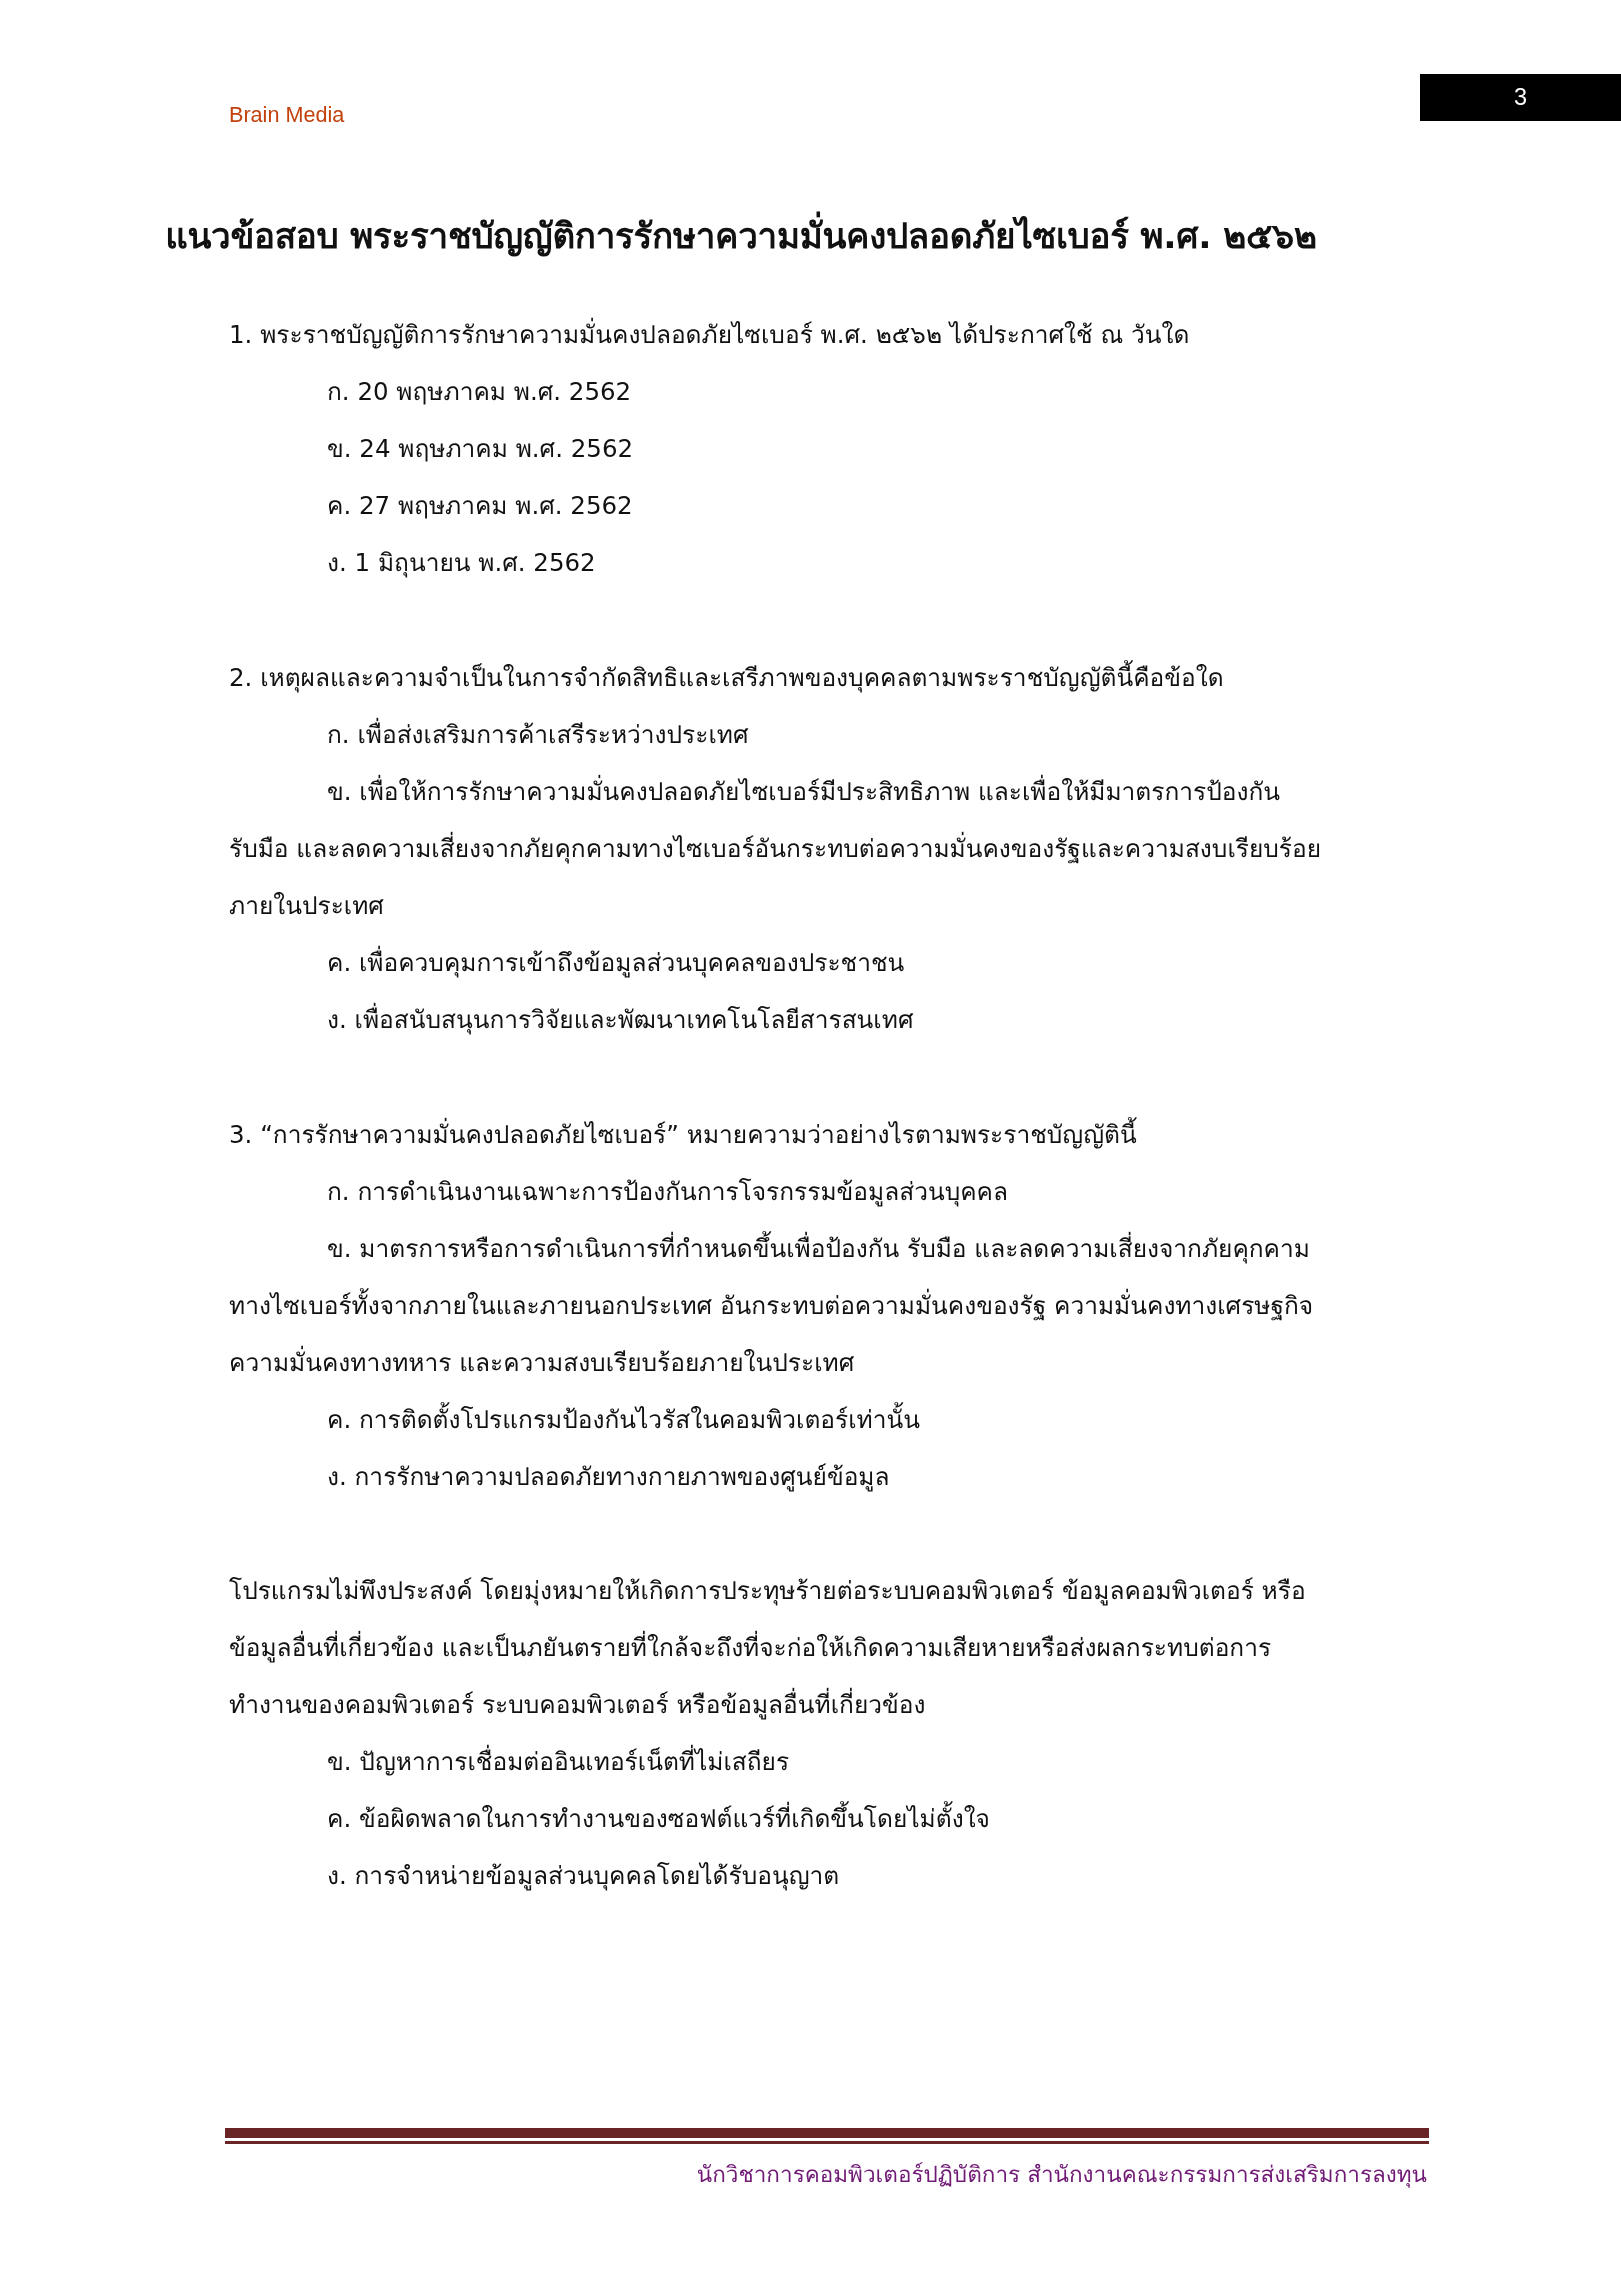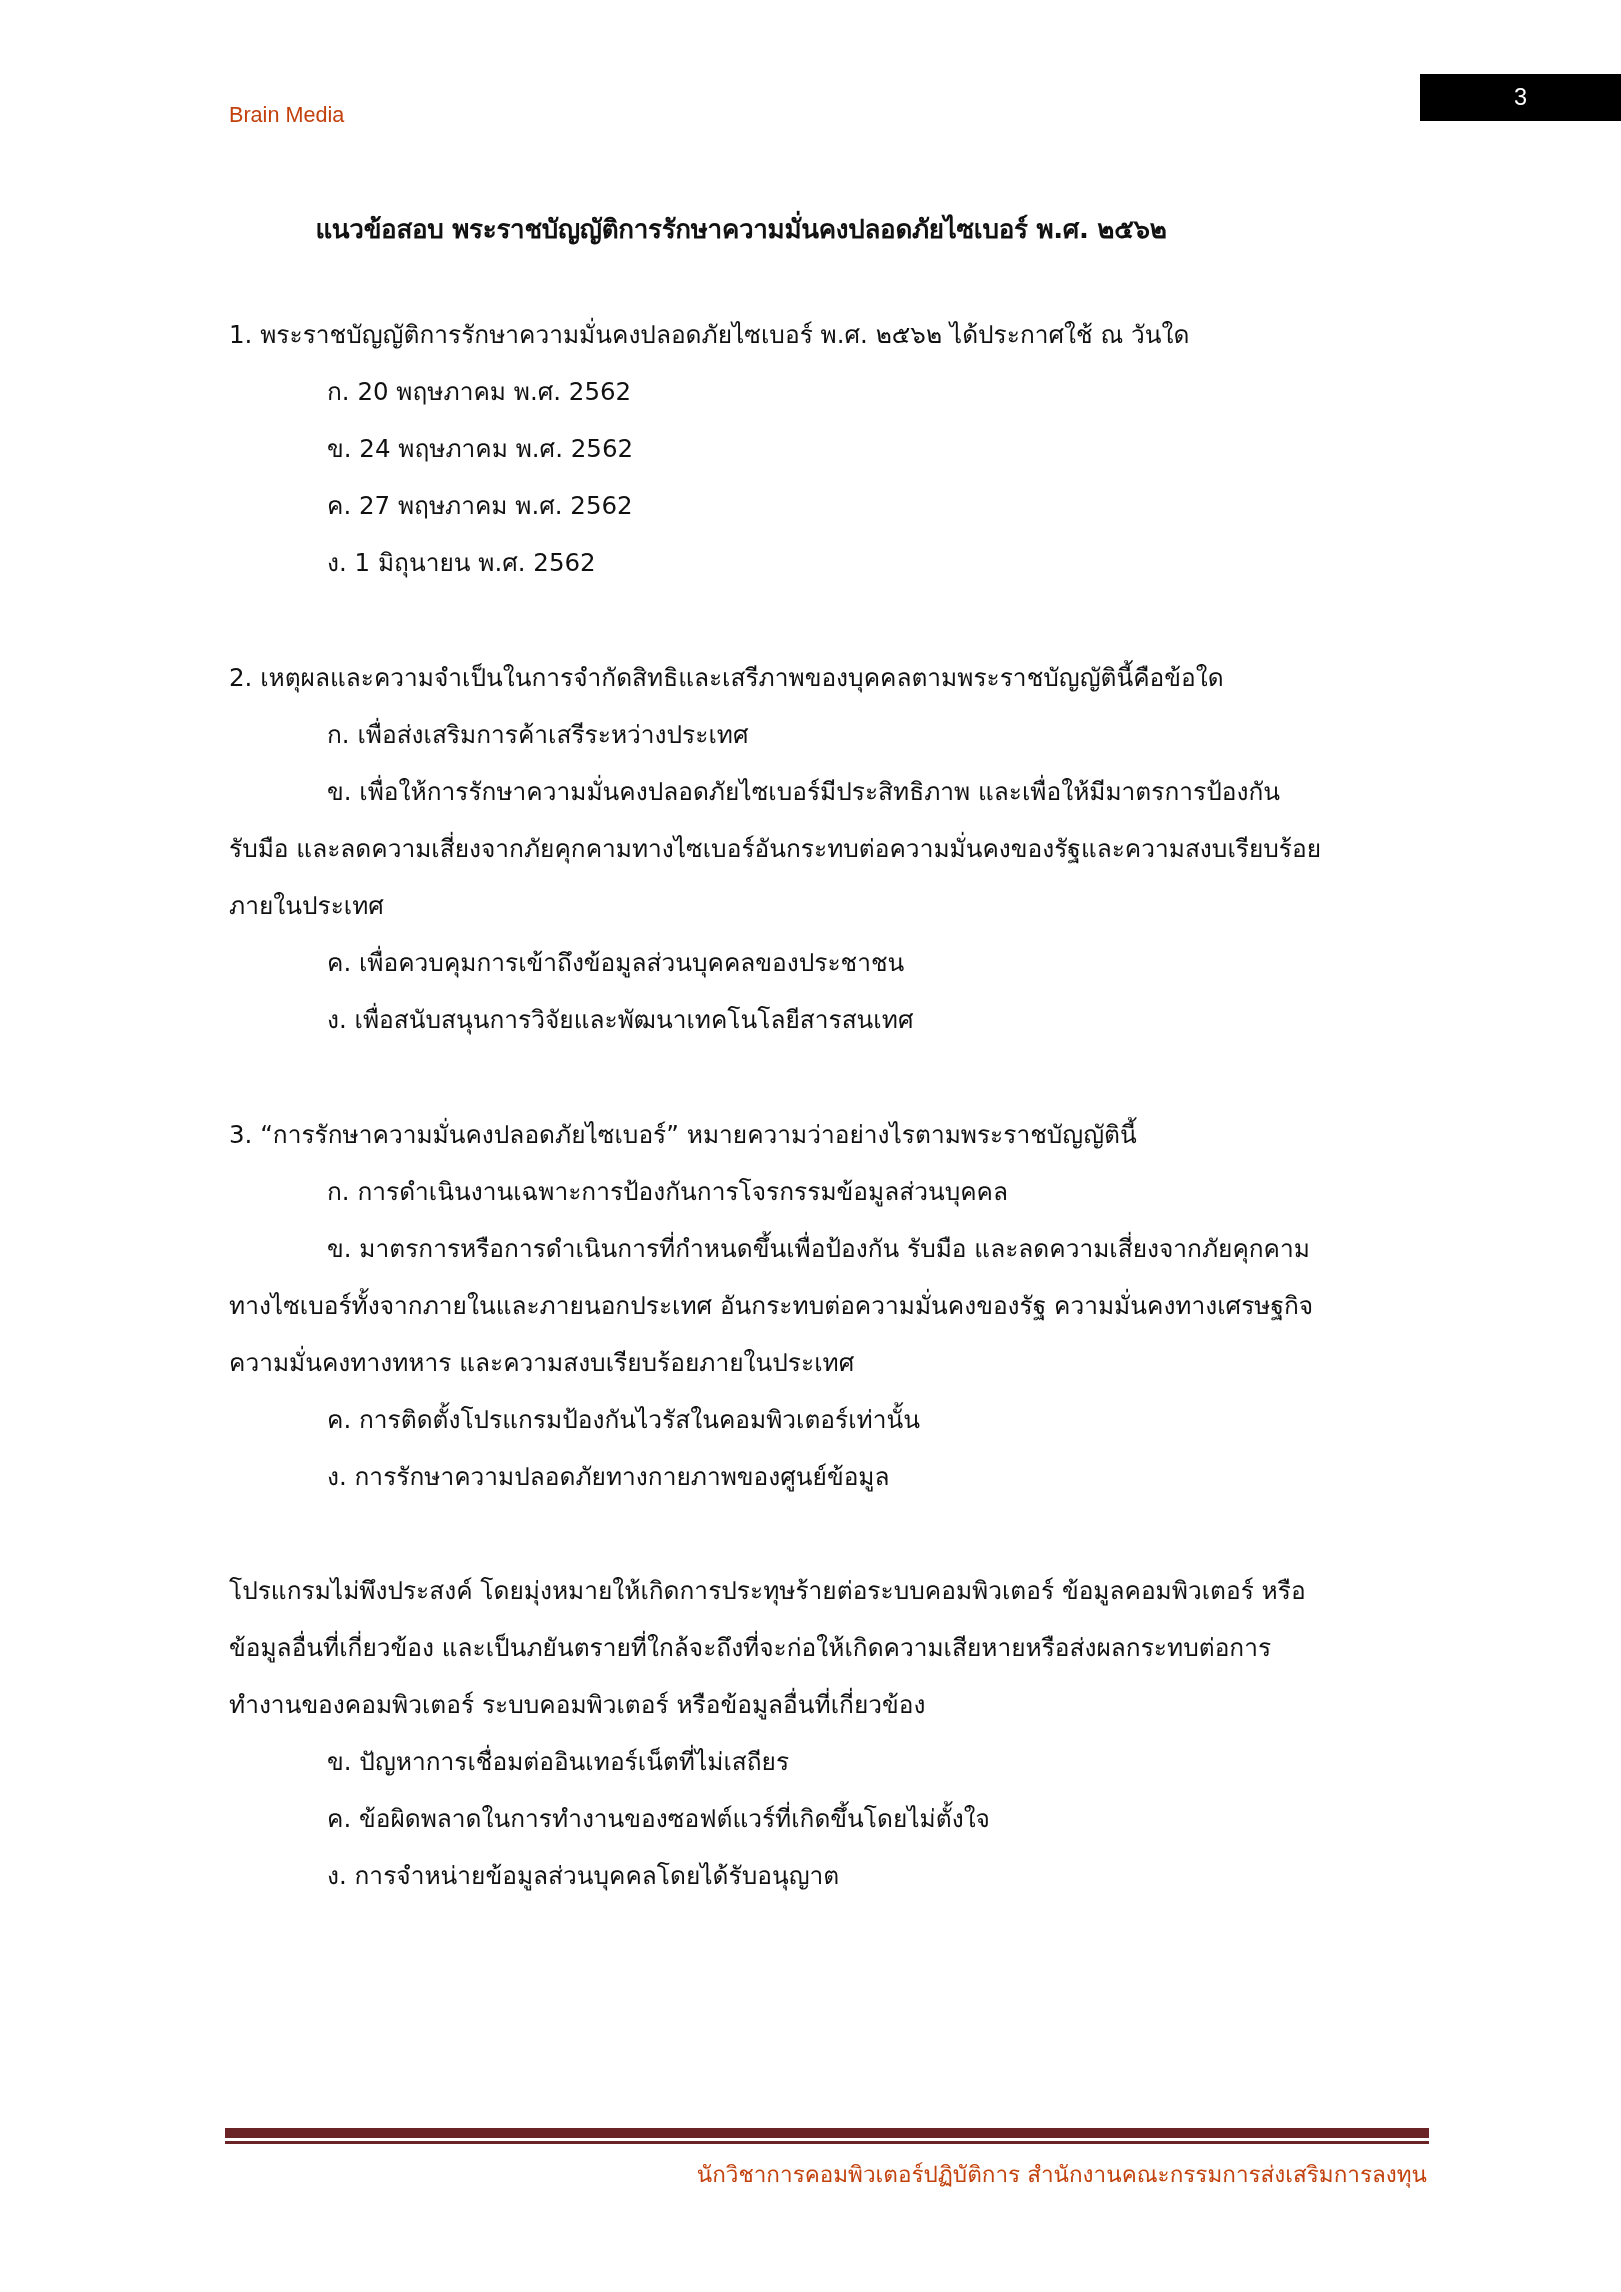--- a/index.html
+++ b/index.html
@@ -12,34 +12,34 @@
     font-family: "Liberation Sans", sans-serif; font-size: 21.6px; color: #c2410c;
   }
   .page-number-box {
     position: absolute; left: 1420px; top: 74px; width: 201px; height: 47px;
     background: #000000; color: #ffffff;
     font-family: "Liberation Sans", sans-serif; font-size: 23.5px;
     display: flex; align-items: center; justify-content: center;
   }
   .doc-title {
     position: absolute; left: 0; width: 1482px; top: 208px; text-align: center;
-    font-size: 26px; font-weight: bold; letter-spacing: -0.3px;
+    font-size: 35px; font-weight: bold; letter-spacing: -0.3px;
   }
   .question { position: absolute; left: 229px; width: 1196px; font-size: 24.5px; }
   .q-line { height: 57px; line-height: 57px; white-space: nowrap; }
   .q-line.indent { padding-left: 98px; }
   .footer-rule-thick {
     position: absolute; left: 225px; top: 2128px; width: 1204px; height: 9.8px; background: #6b2426;
   }
   .footer-rule-thin {
     position: absolute; left: 225px; top: 2141px; width: 1204px; height: 2.9px; background: #6b2426;
   }
   .footer-text {
     position: absolute; right: 194px; top: 2156px;
-    font-family: "DejaVu Serif", serif; font-size: 22.5px; color: #c2410c; white-space: nowrap;
+    font-family: "DejaVu Serif", serif; font-size: 22.5px; color: #701a75; white-space: nowrap;
   }
 </style>
 </head>
 <body>
 
 <div class="header-brand">Brain Media</div>
 <div class="page-number-box">
   <span>3</span>
 </div>
 

